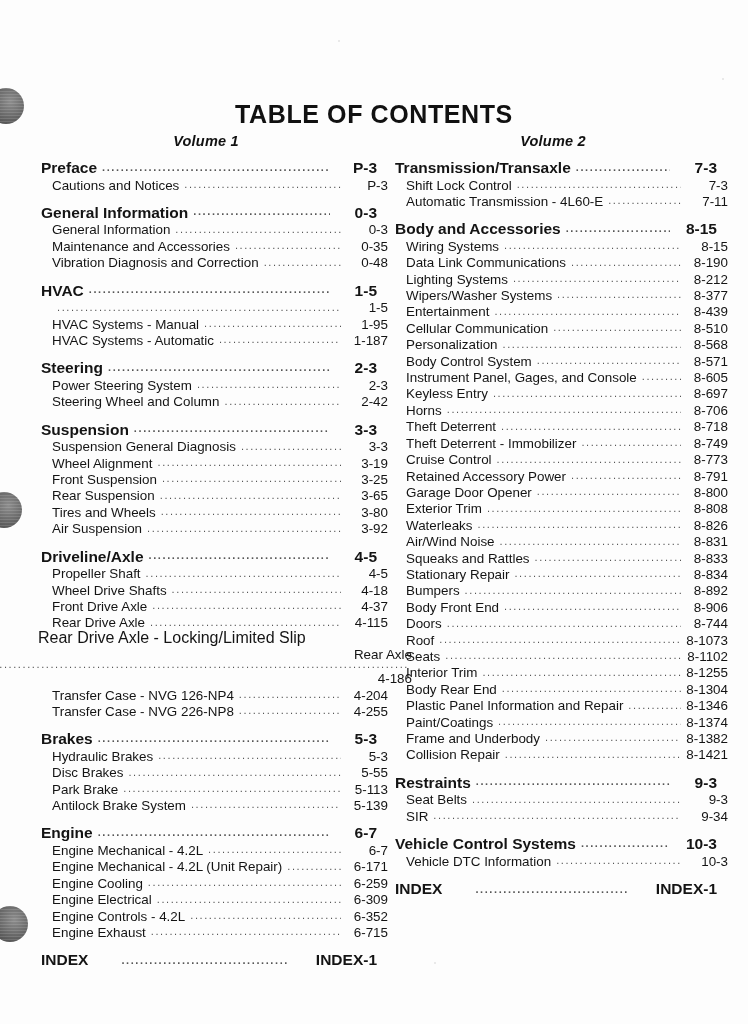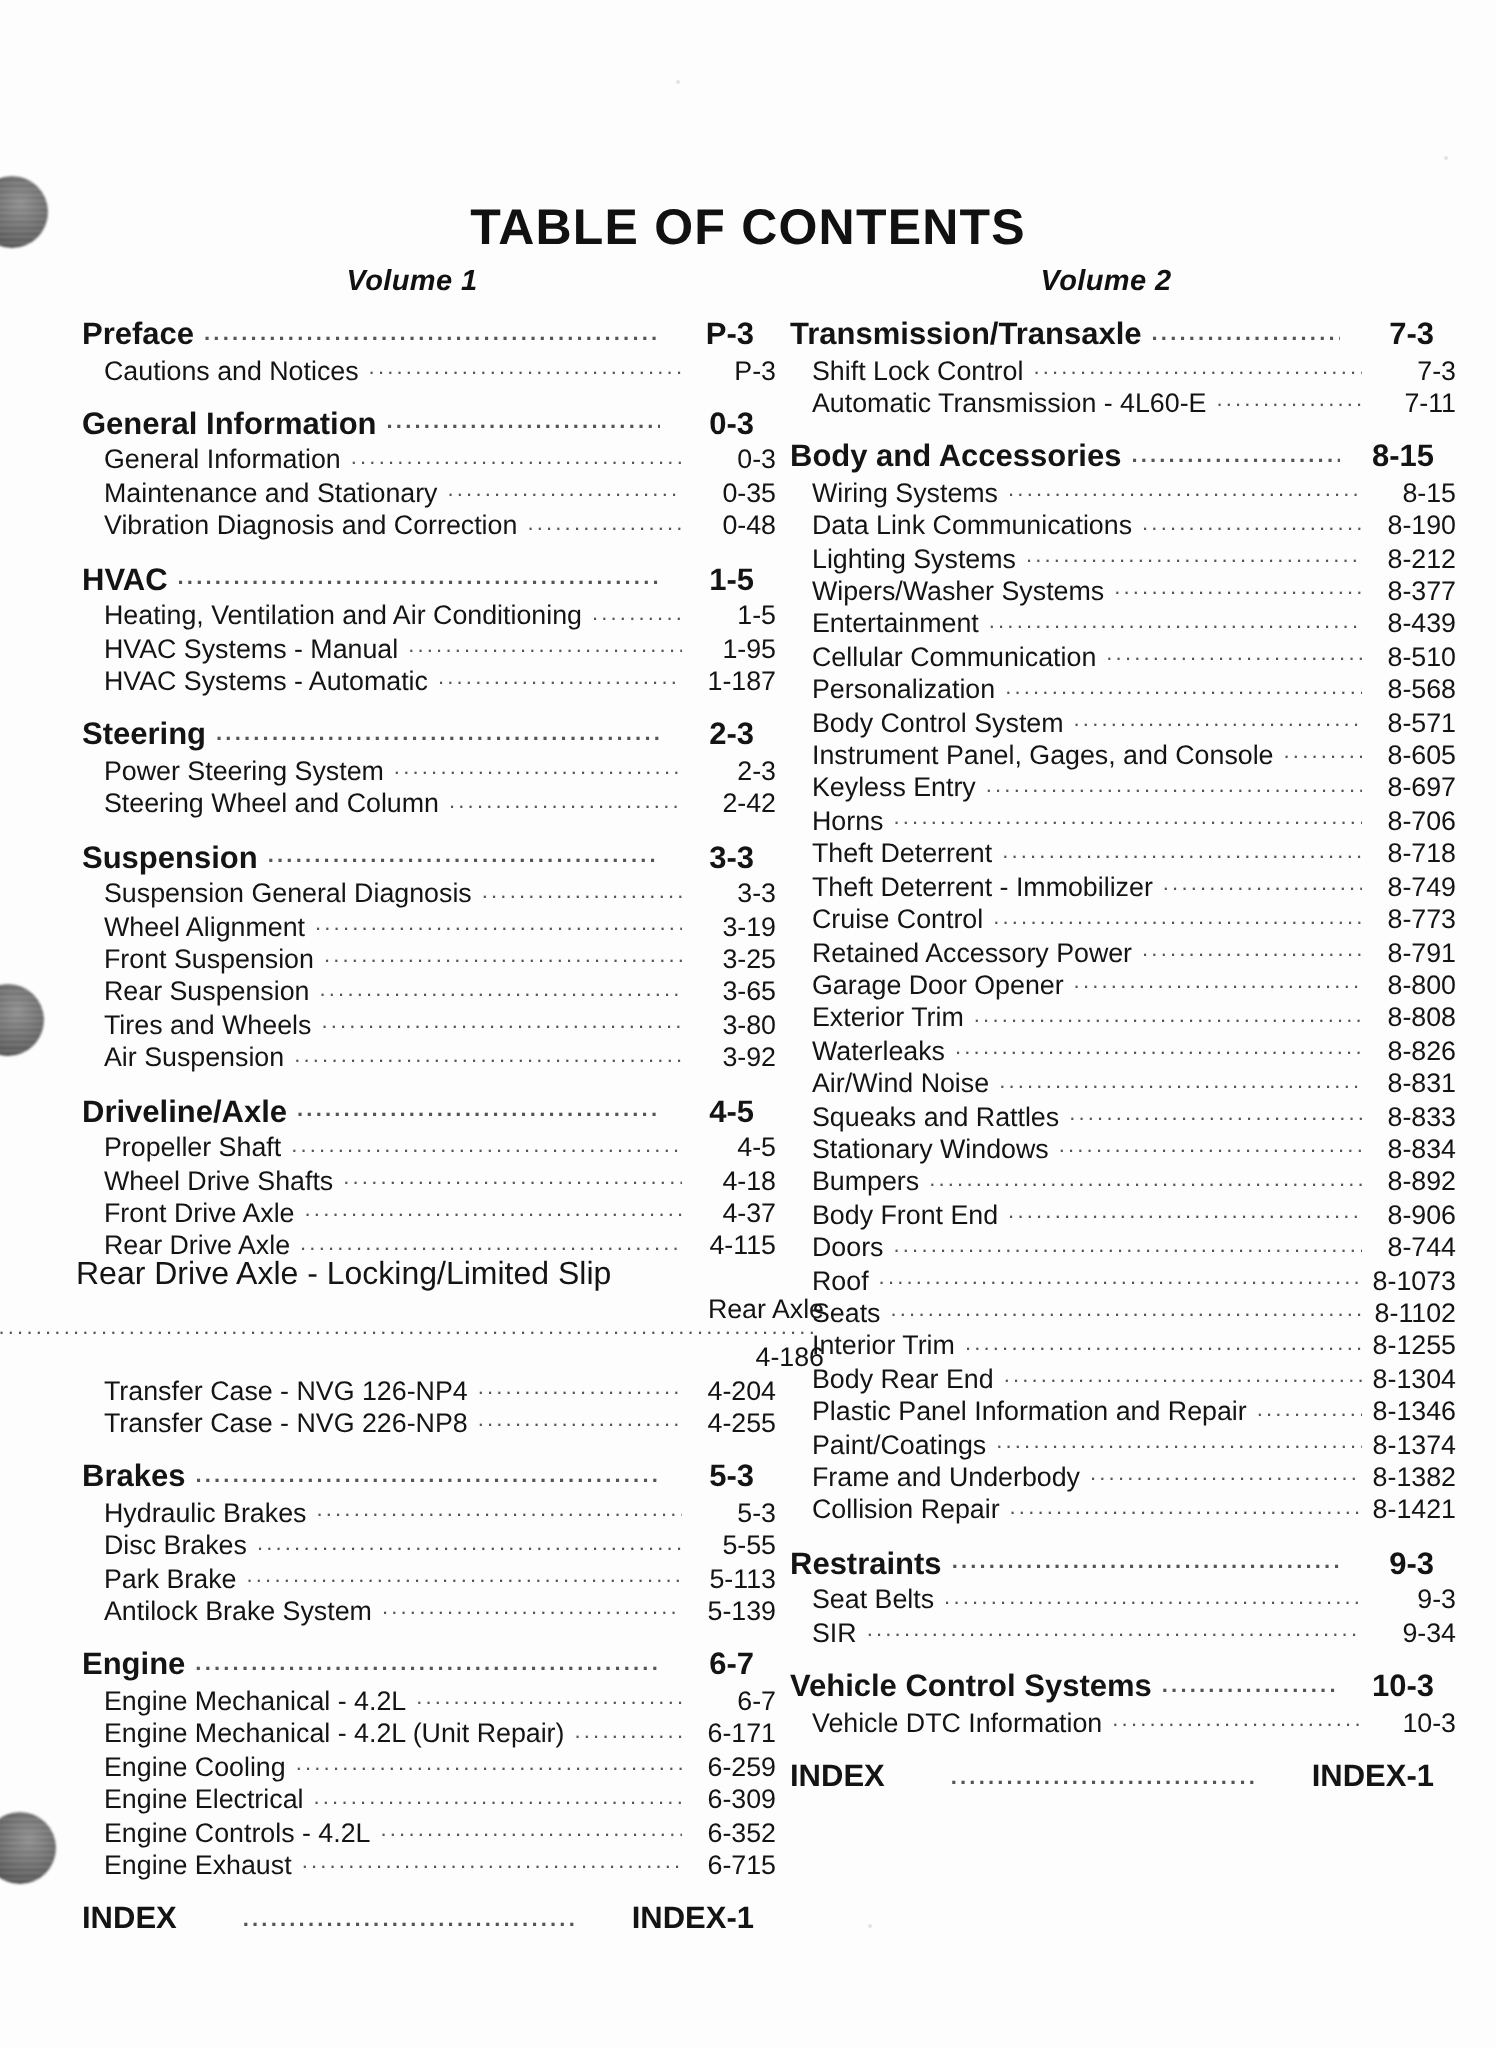--- a/index.html
+++ b/index.html
@@ -177,36 +177,35 @@
           <span class="label">General Information</span>
           <span class="dots">............................................................................................................................................</span>
           <span class="page">0-3</span>
         </div>
         <div class="entry sub">
           <span class="label">General Information</span>
           <span class="dots">............................................................................................................................................</span>
           <span class="page">0-3</span>
         </div>
         <div class="entry sub">
-          <span class="label">Maintenance and Stationary</span>
+          <span class="label">Maintenance and Accessories</span>
           <span class="dots">............................................................................................................................................</span>
           <span class="page">0-35</span>
         </div>
         <div class="entry sub">
           <span class="label">Vibration Diagnosis and Correction</span>
           <span class="dots">............................................................................................................................................</span>
           <span class="page">0-48</span>
         </div>
         <div class="entry section">
           <span class="label">HVAC</span>
           <span class="dots">............................................................................................................................................</span>
           <span class="page">1-5</span>
         </div>
         <div class="entry sub">
-          <span class="label">Heating, Ventilation and Air Conditioning</span>
           <span class="dots">............................................................................................................................................</span>
           <span class="page">1-5</span>
         </div>
         <div class="entry sub">
           <span class="label">HVAC Systems - Manual</span>
           <span class="dots">............................................................................................................................................</span>
           <span class="page">1-95</span>
         </div>
         <div class="entry sub">
           <span class="label">HVAC Systems - Automatic</span>
@@ -491,21 +490,21 @@
           <span class="label">Air/Wind Noise</span>
           <span class="dots">............................................................................................................................................</span>
           <span class="page">8-831</span>
         </div>
         <div class="entry sub">
           <span class="label">Squeaks and Rattles</span>
           <span class="dots">............................................................................................................................................</span>
           <span class="page">8-833</span>
         </div>
         <div class="entry sub">
-          <span class="label">Stationary Windows</span>
+          <span class="label">Stationary Repair</span>
           <span class="dots">............................................................................................................................................</span>
           <span class="page">8-834</span>
         </div>
         <div class="entry sub">
           <span class="label">Bumpers</span>
           <span class="dots">............................................................................................................................................</span>
           <span class="page">8-892</span>
         </div>
         <div class="entry sub">
           <span class="label">Body Front End</span>

